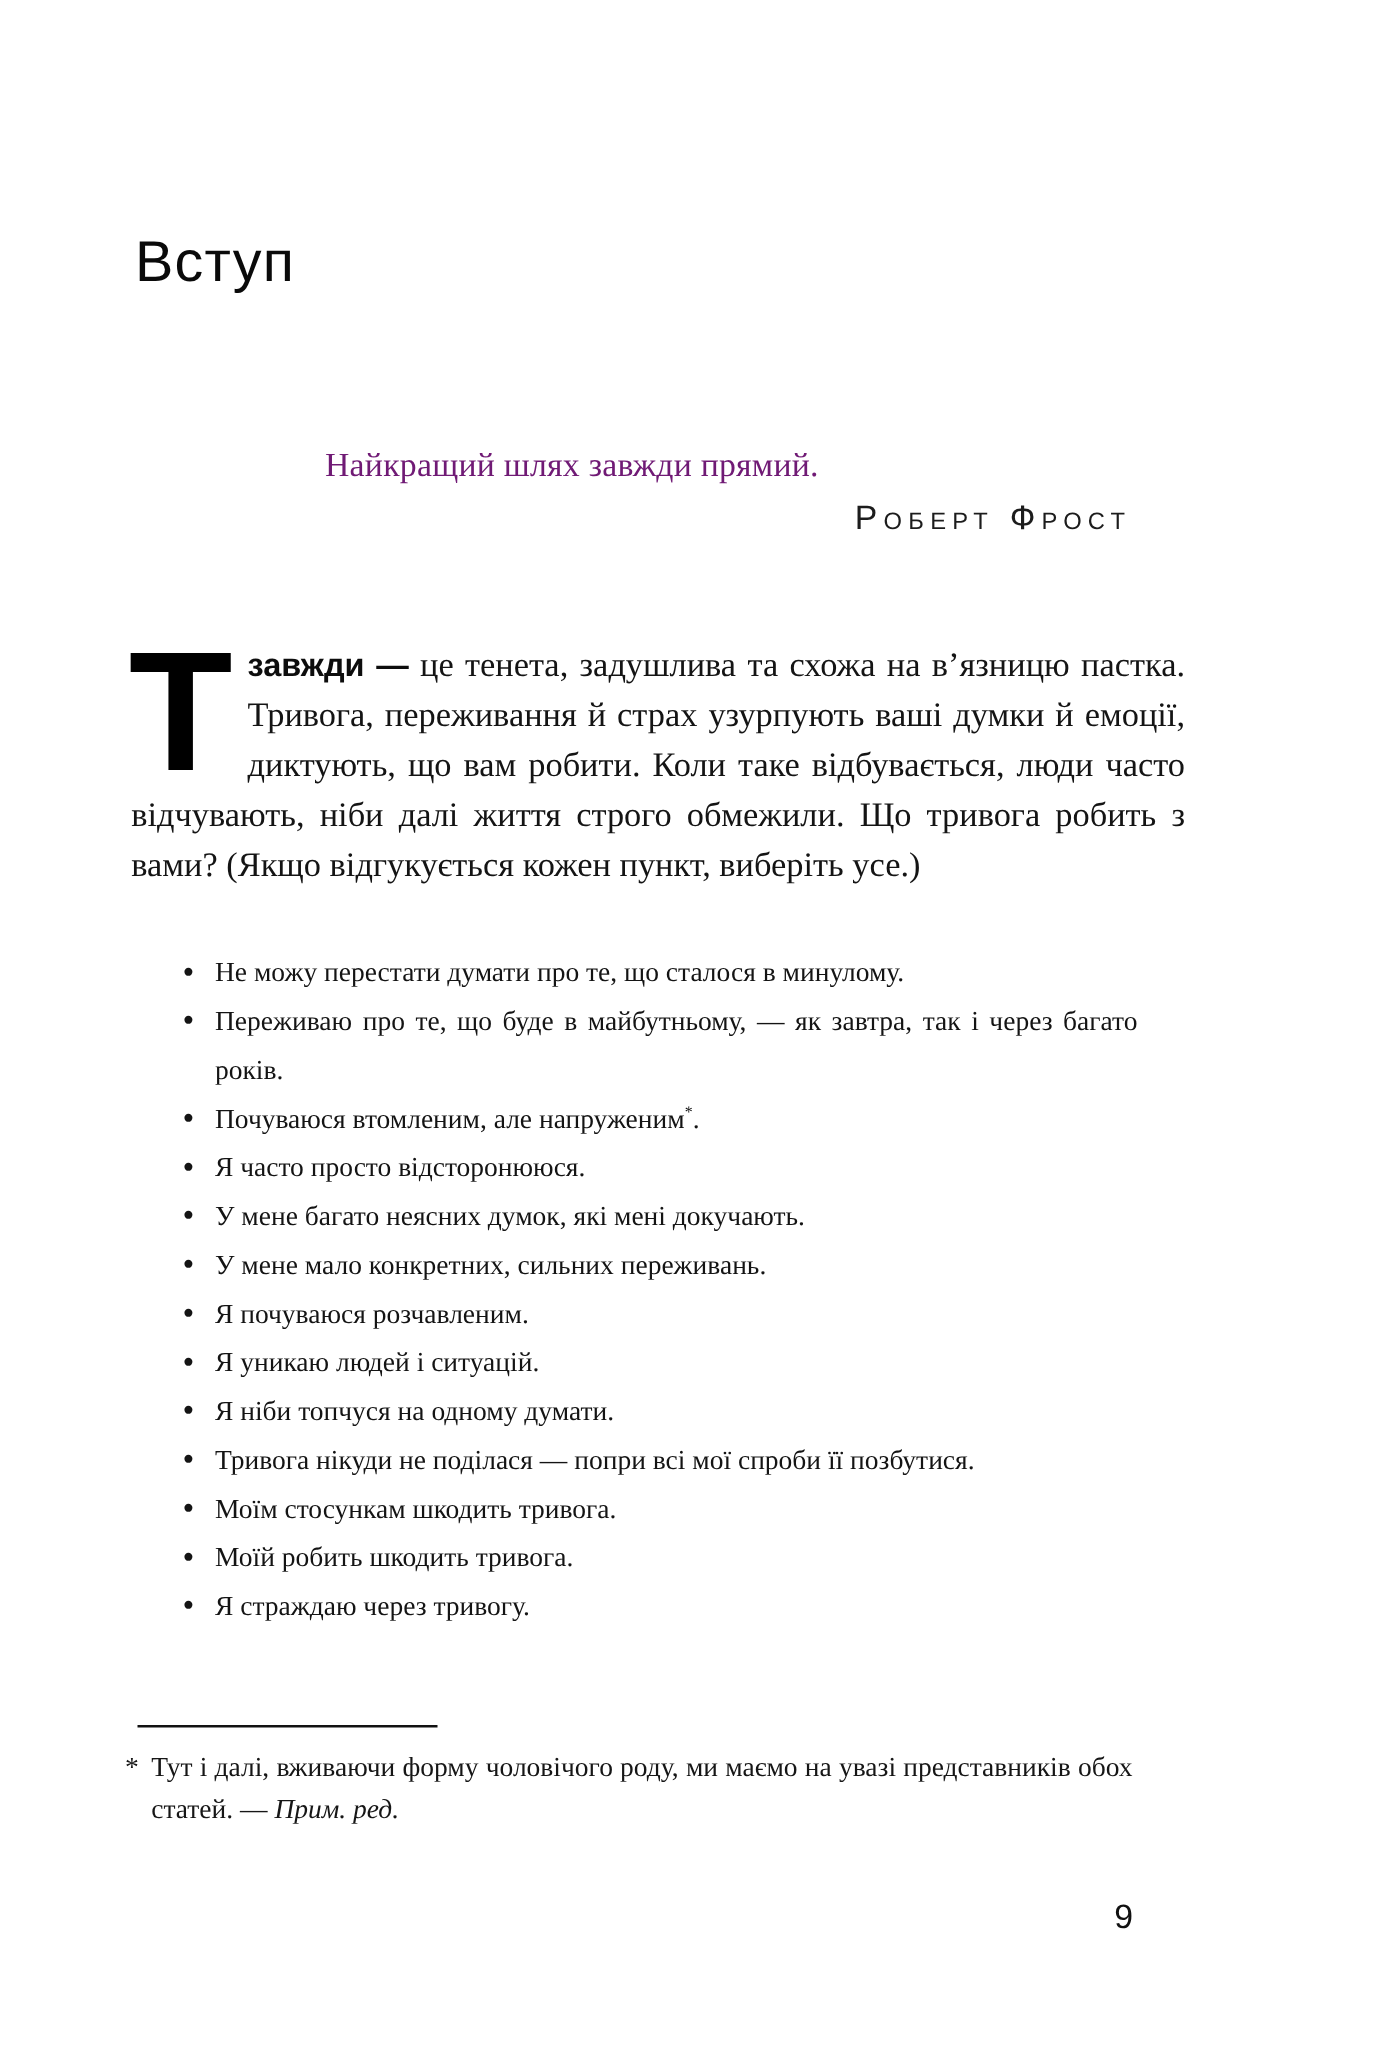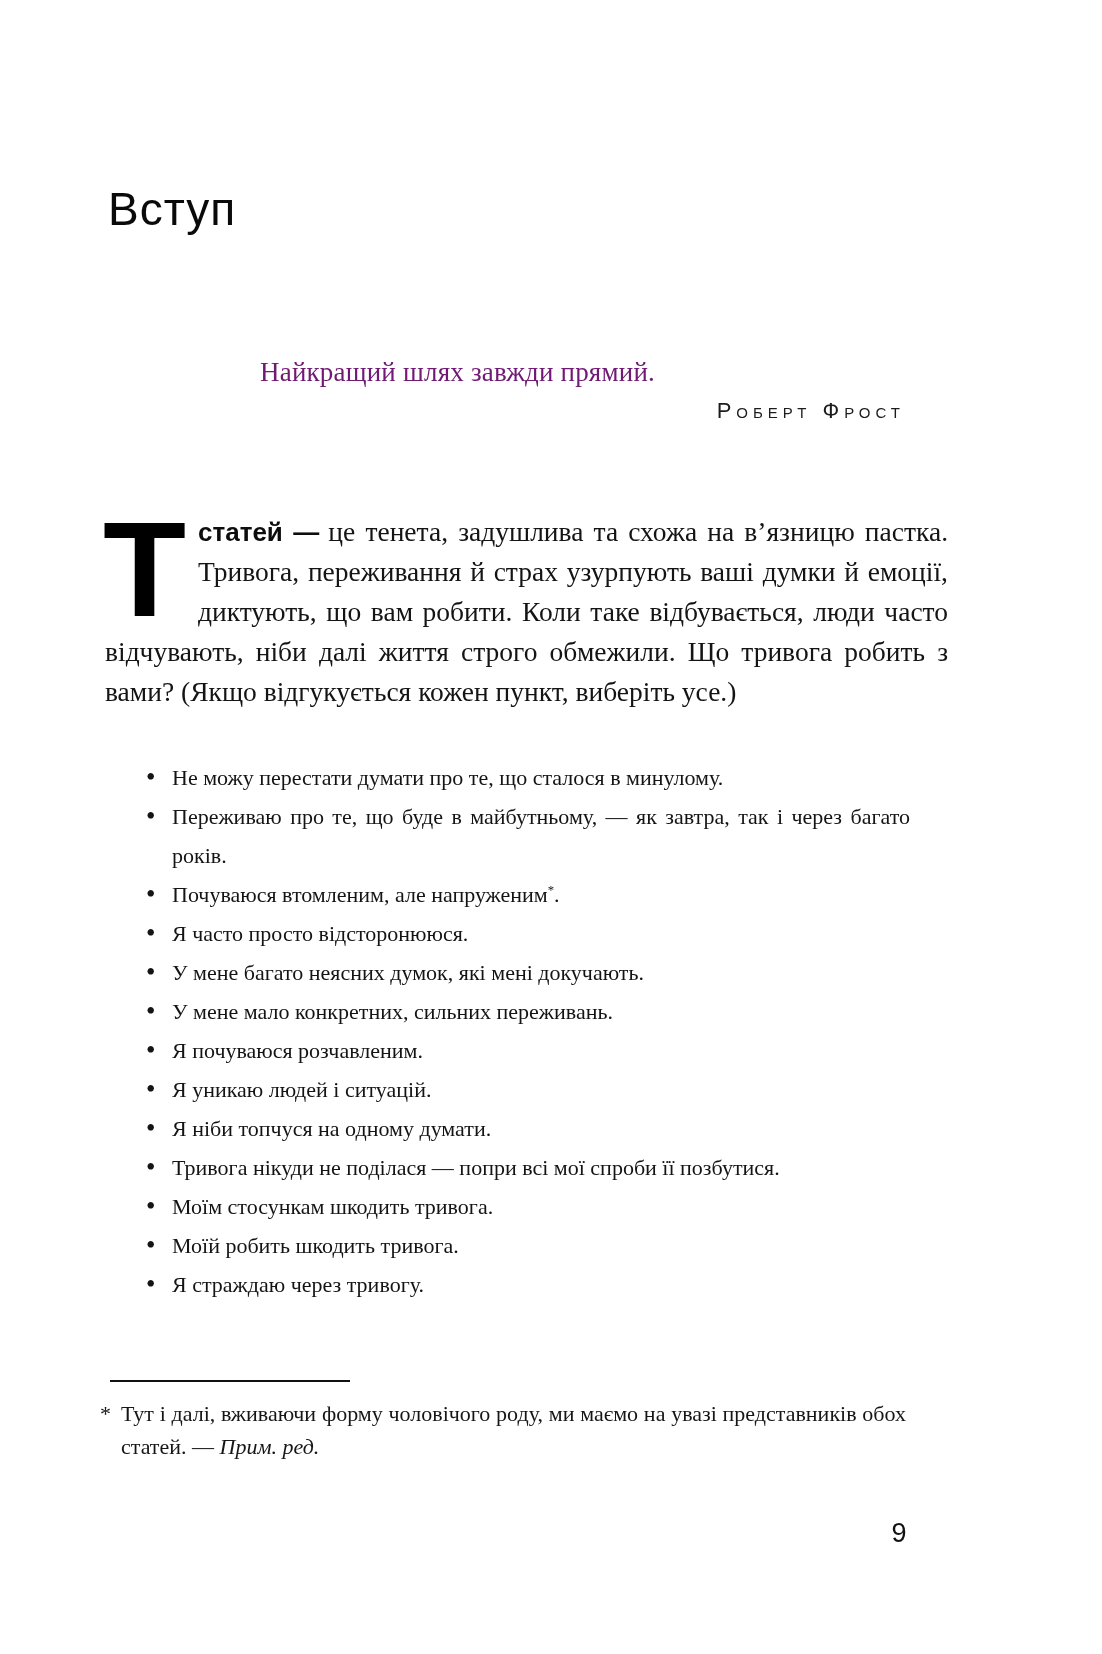--- a/index.html
+++ b/index.html
@@ -42,21 +42,21 @@
     color: #701a75;
     margin-left: 40px;
   }
   .epigraph-attribution {
     position: absolute;
     left: 505px;
     top: 398px;
     width: 400px;
     text-align: right;
     font-family: "Liberation Sans", sans-serif;
-    font-size: 22px;
+    font-size: 27px;
     line-height: 1.2;
     font-variant: small-caps;
     letter-spacing: 5px;
     color: #1c1c1c;
   }
 
   .intro {
     position: absolute;
     left: 105px;
     top: 512px;
@@ -173,21 +173,21 @@
 
   <h1 class="chapter-title">Вступ</h1>
 
   <div class="epigraph-quote">Найкращий шлях завжди прямий.</div>
 
   <div class="epigraph-attribution">Роберт Фрост</div>
 
   <p class="intro">
     <span class="dropcap-box">
         <span class="dropcap">Т</span>
-      </span><b class="lead">статей —</b><span>це тенета, задушлива та схожа на в’язницю пастка. Тривога, переживання й страх узурпують ваші думки й емо­ції, диктують, що вам робити. Коли таке відбувається, люди часто відчувають, ніби далі життя строго обмежили. Що тривога робить з вами? (Якщо відгукується кожен пункт, виберіть усе.)</span>
+      </span><b class="lead">завжди —</b><span>це тенета, задушлива та схожа на в’язницю пастка. Тривога, переживання й страх узурпують ваші думки й емо­ції, диктують, що вам робити. Коли таке відбувається, люди часто відчувають, ніби далі життя строго обмежили. Що тривога робить з вами? (Якщо відгукується кожен пункт, виберіть усе.)</span>
   </p>
 
   <ul class="checklist" id="checklist">
     <li id="li-template" hidden="">
       <span class="bullet"></span>
       <span class="item-text"></span>
     </li>
   <li>
       <span class="bullet">•</span>
       <span class="item-text">Не можу перестати думати про те, що сталося в минулому.</span>

